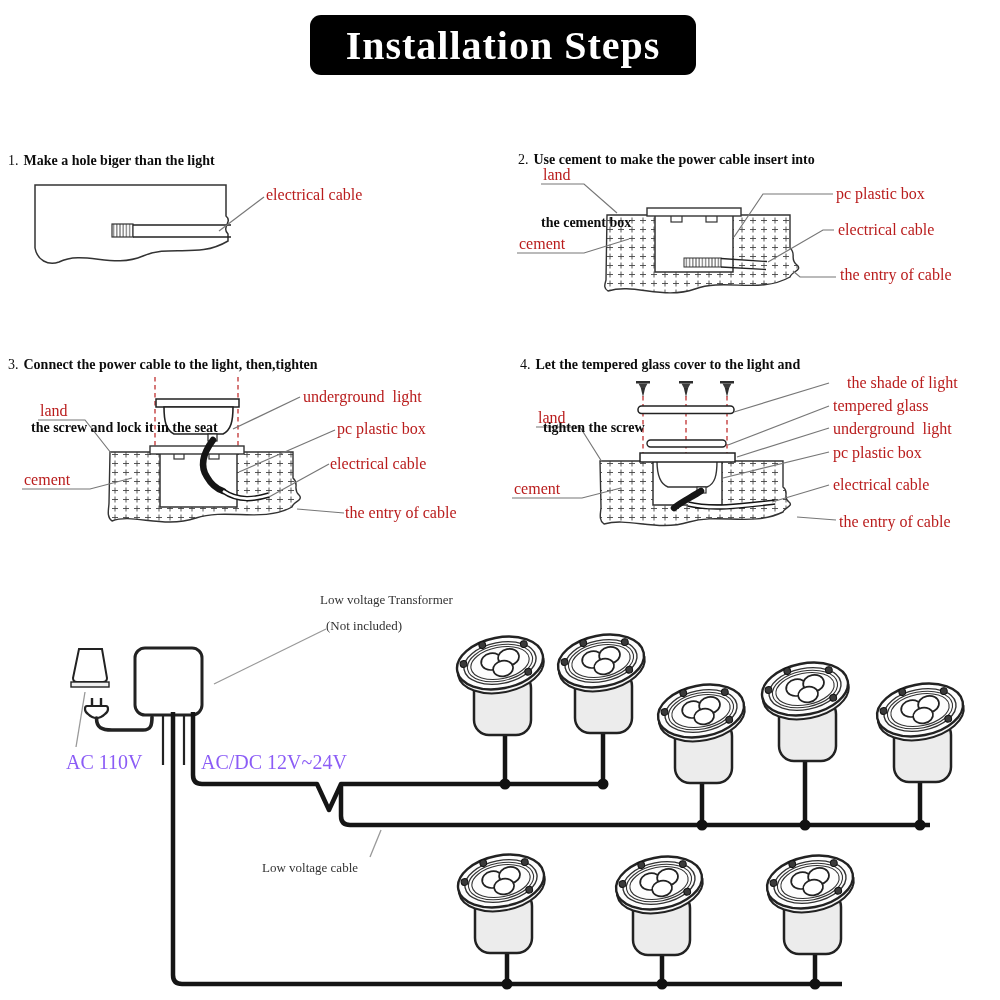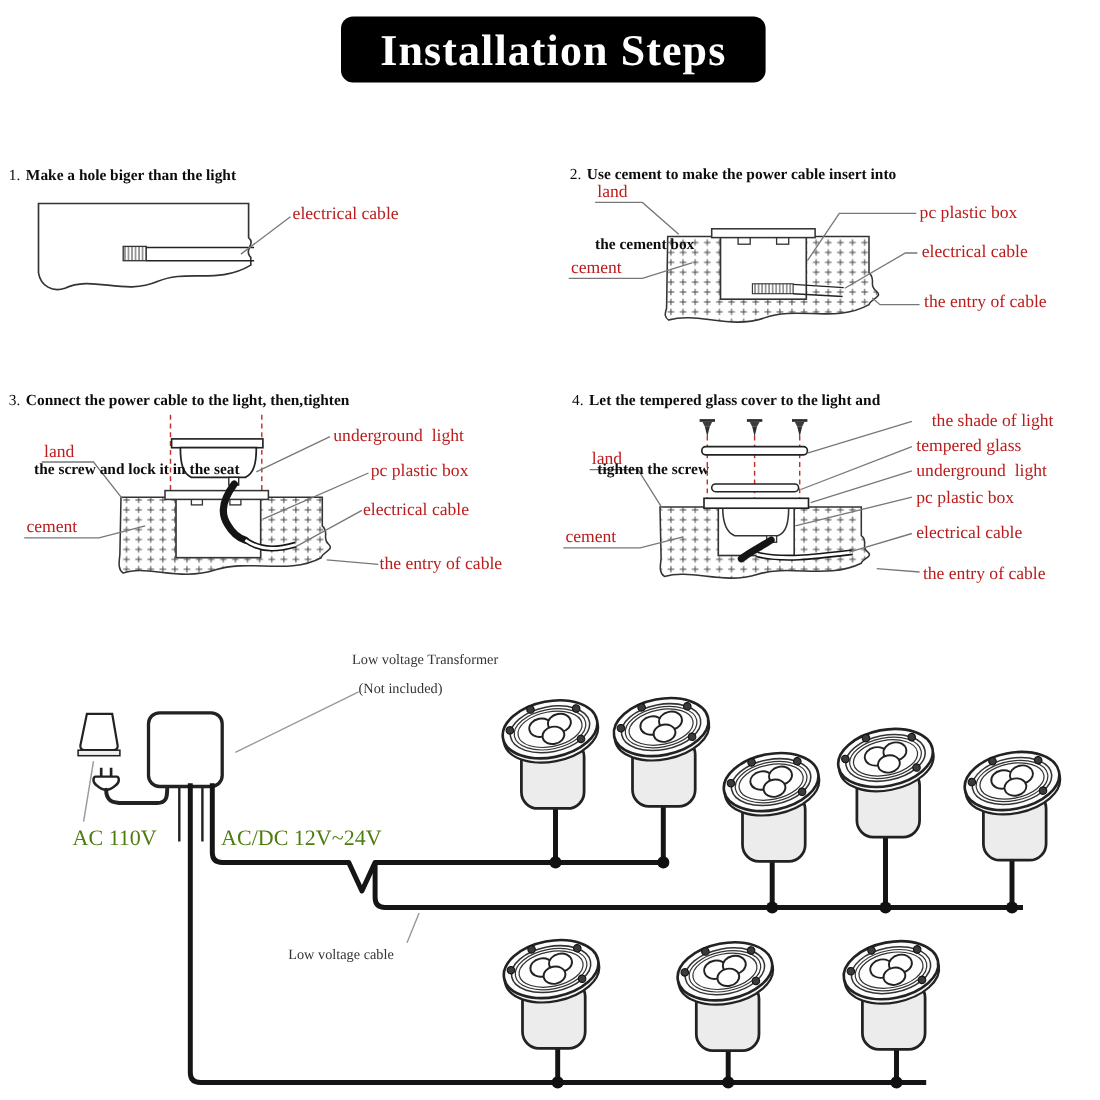--- a/index.html
+++ b/index.html
@@ -8,21 +8,21 @@
   .page svg{position:absolute;left:0;top:0;}
   .abs{position:absolute;white-space:pre;}
   .title{left:310px;top:15px;width:386px;height:60px;background:#000;border-radius:11px;
          display:flex;align-items:center;justify-content:center;color:#fff;
          font-size:40px;font-weight:700;letter-spacing:1px;}
   .heading{font-size:14px;font-weight:700;line-height:21px;color:#0d0d0d;}
   .heading .hnum{font-weight:400;margin-right:5px;}
   .h-ind{padding-left:23px;}
   .lbl{font-size:16px;color:#b91c1c;line-height:18px;}
   .wlbl{font-size:13px;color:#333;}
-  .wlbl2{font-size:20px;color:#4d7c0f;}
+  .wlbl2{font-size:20px;color:#8b5cf6;}
 </style>
 </head>
 <body>
 
 <div class="page">
 
 <svg width="1000" height="1000" viewBox="0 0 1000 1000">
   <defs>
     <pattern id="plus" patternUnits="userSpaceOnUse" width="11" height="9">
       <rect width="11" height="9" fill="#ffffff"></rect>

